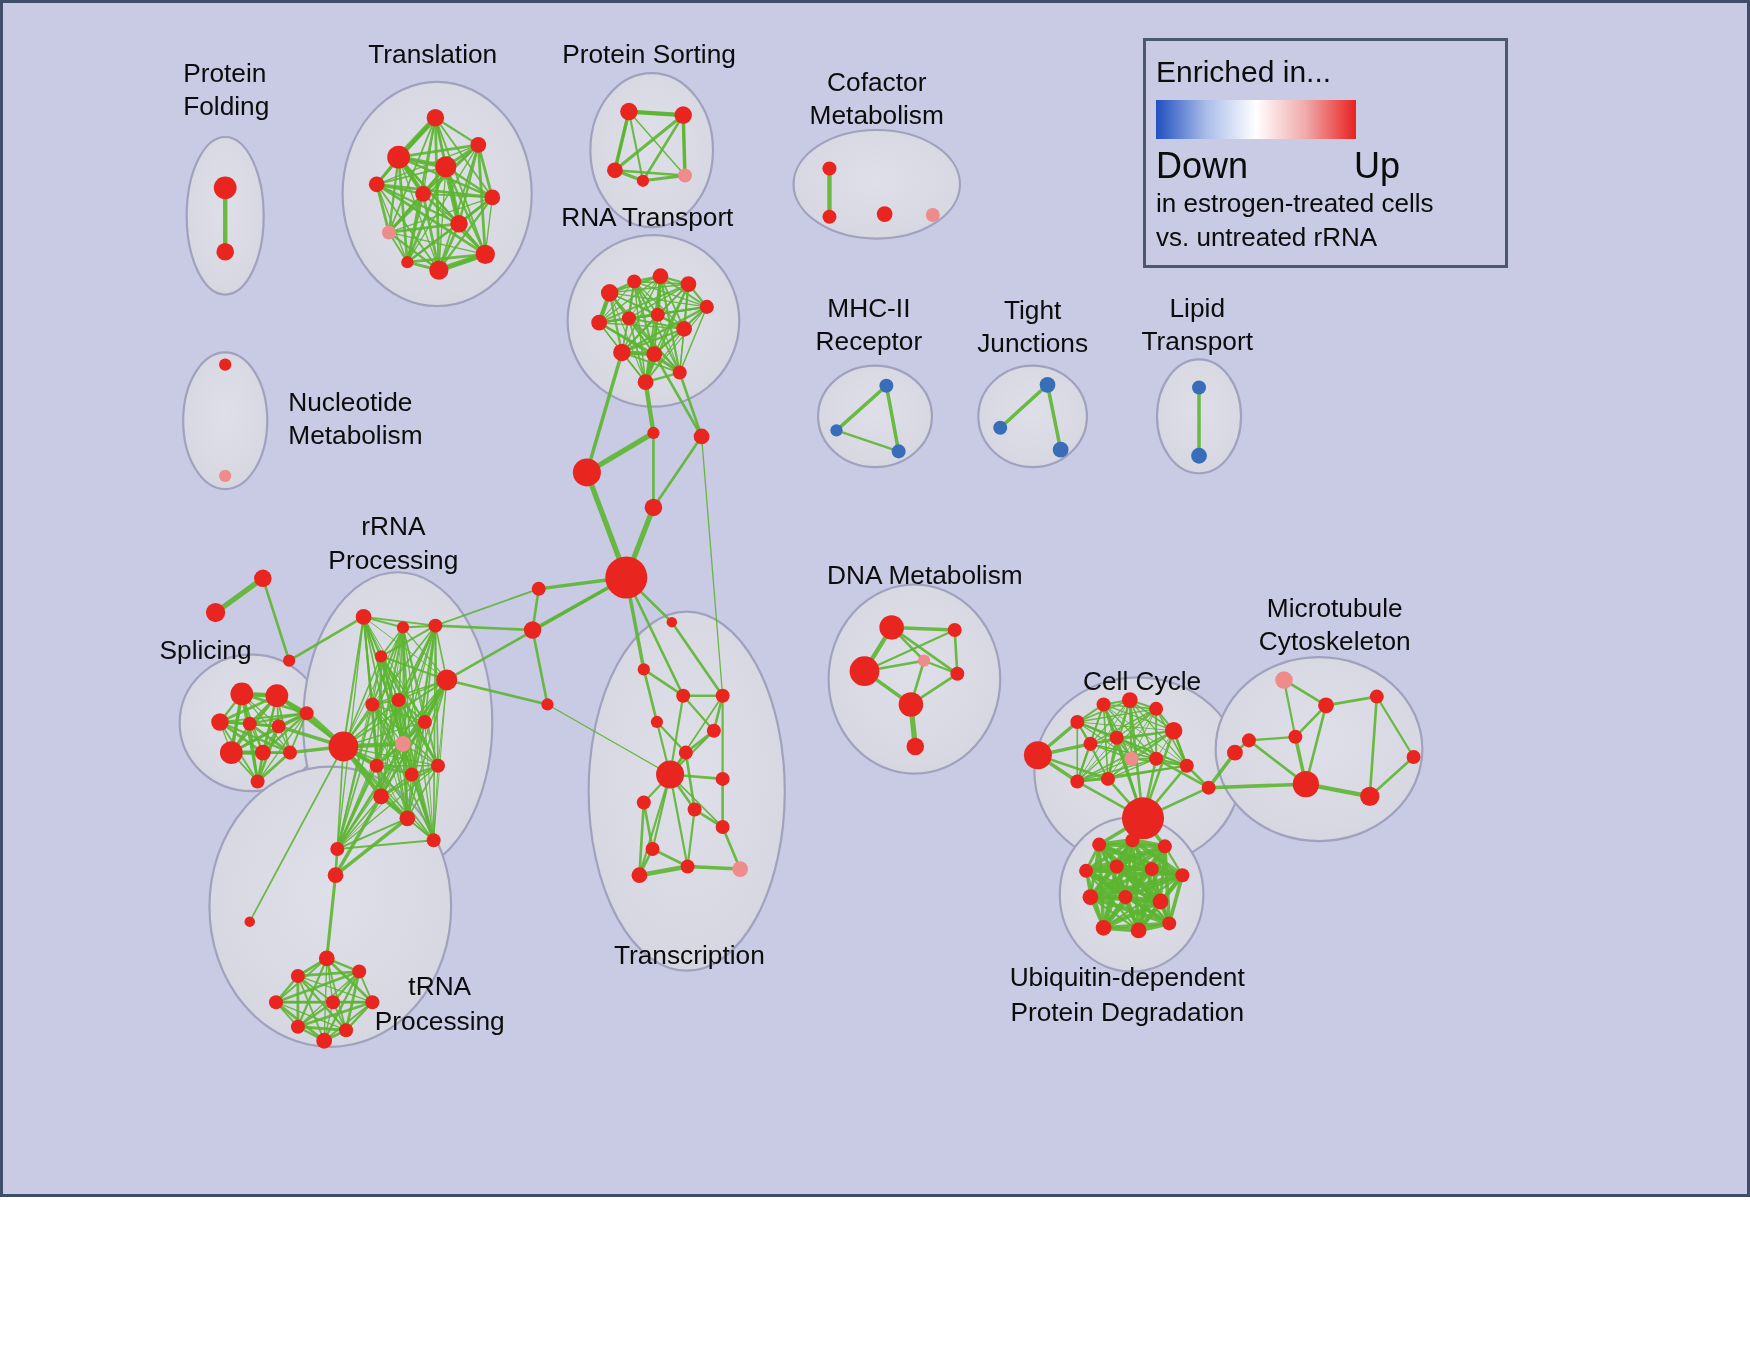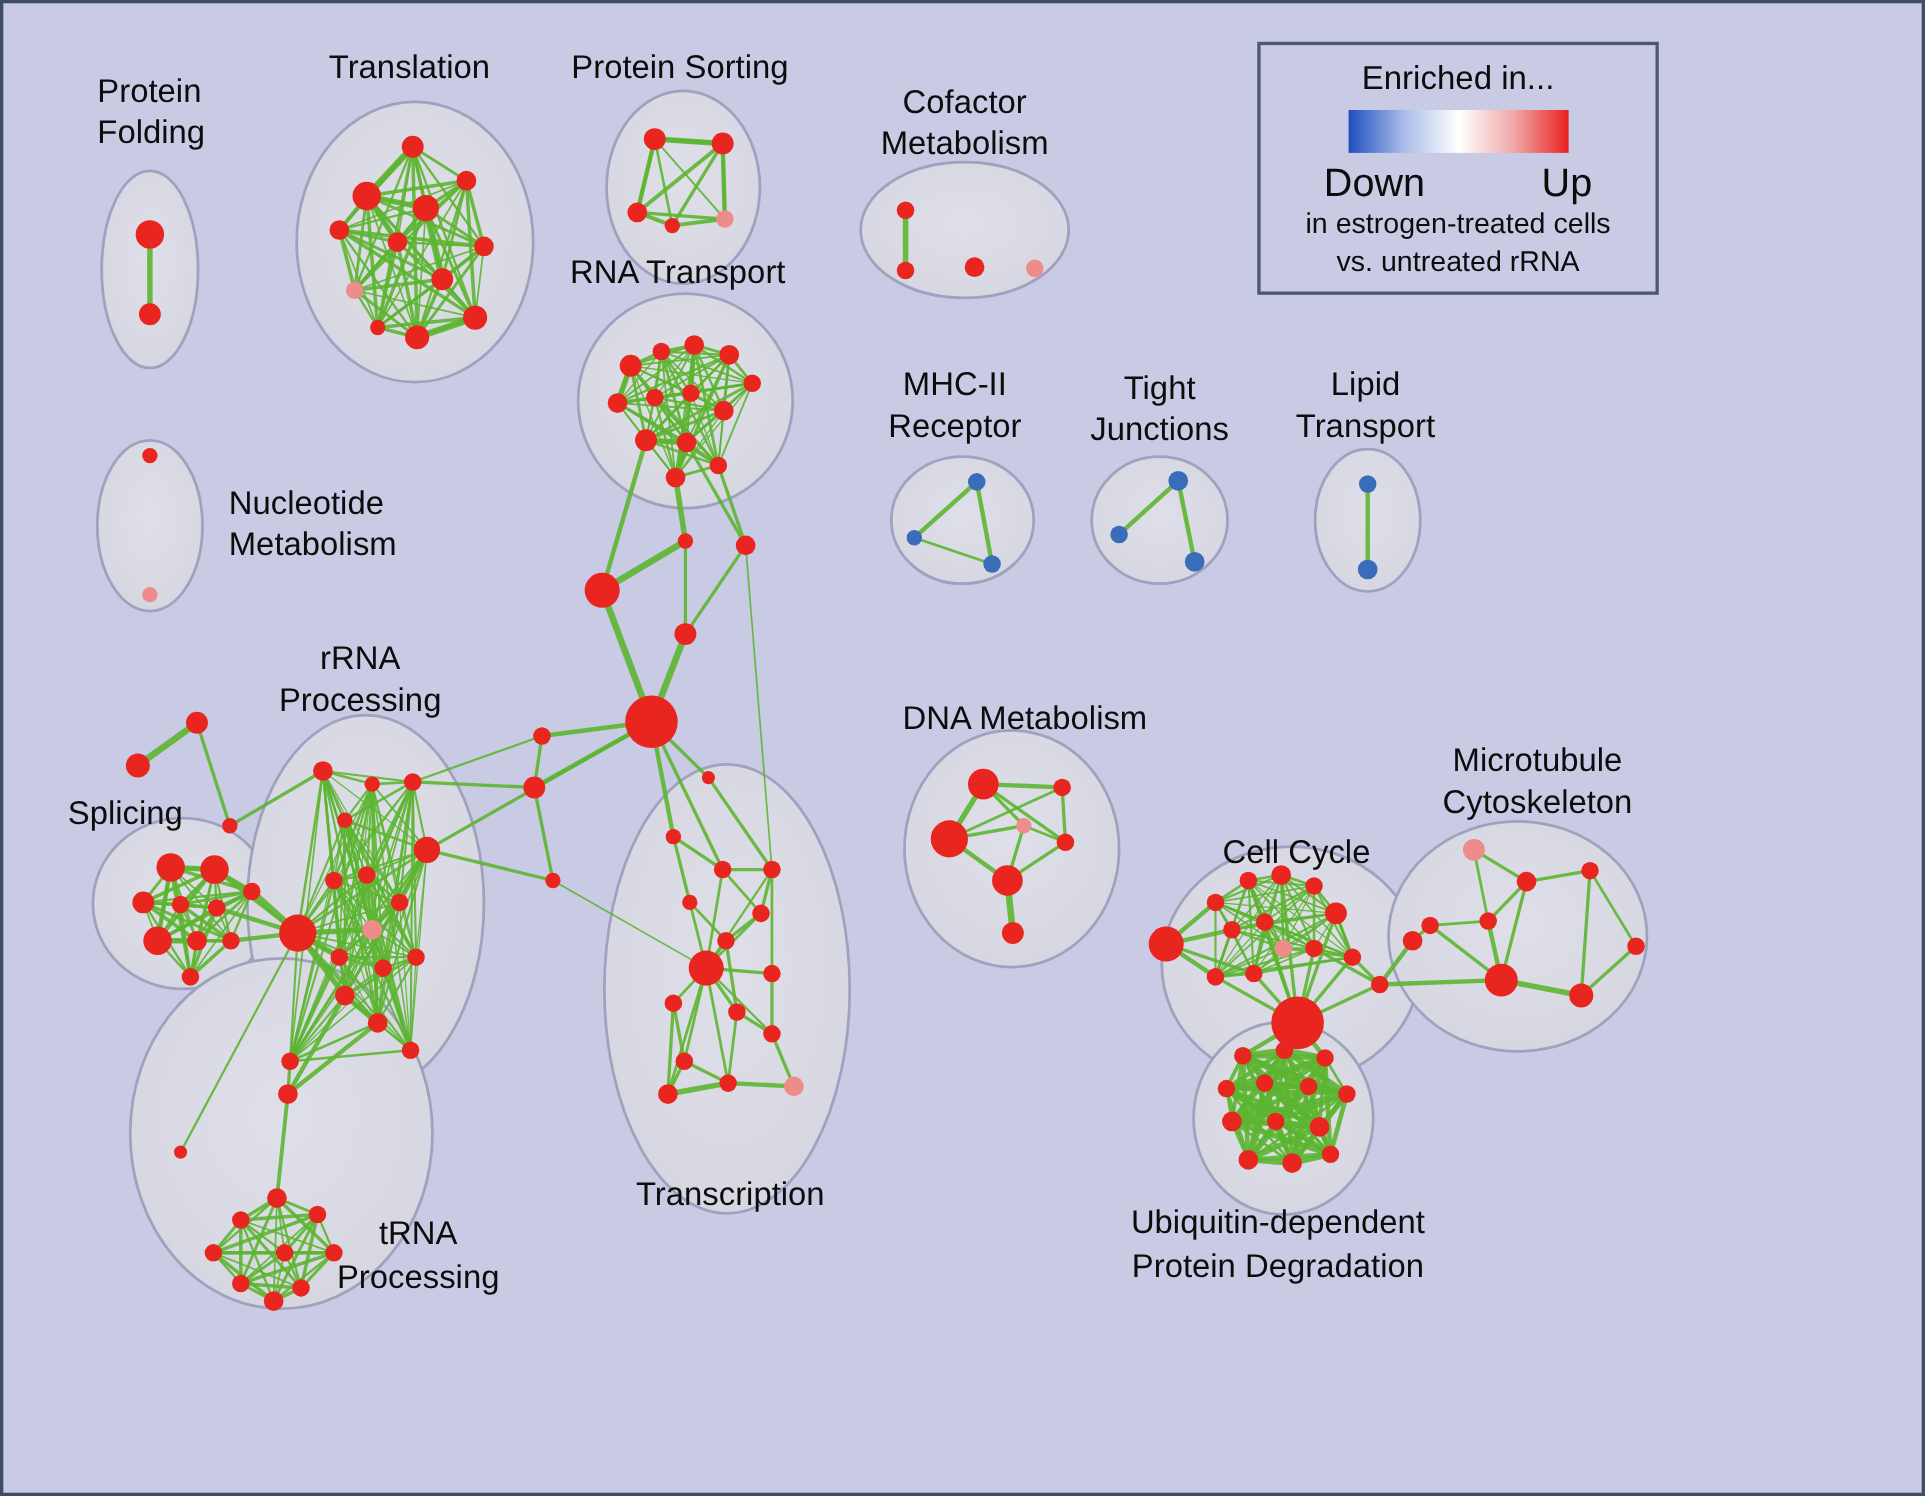--- a/index.html
+++ b/index.html
@@ -1,32 +1,32 @@
 <!DOCTYPE html>
 <html><head>
 <meta charset="utf-8">
 <style>
   html,body{margin:0;padding:0;background:#ffffff;}
   #figure{
     position:relative;
-    width:1750px;height:1360px;
+    width:1750px;height:1197px;
     box-sizing:border-box;
     background:#c9cae3;
     border:3px solid #3e4d68;
     overflow:hidden;
     font-family:"Liberation Sans", sans-serif;
   }
   #network{position:absolute;left:0;top:0;width:100%;height:100%;}
   #network text{font-family:"Liberation Sans", sans-serif;font-size:30px;fill:#0c0c0c;}
   #legend{
     position:absolute;
     box-sizing:border-box;
     border:3px solid #4b596e;
     background:#c9cae3;
-    display:flex;flex-direction:column;align-items:center;
+    display:flex;flex-direction:column;align-items:flex-start;
     padding:14px 10px 10px 10px;
     z-index:5;
   }
   .legend-title{font-size:30px;color:#0c0c0c;line-height:1.1;}
   .gradient-bar{
     width:200px;height:46px;margin-top:12px;
   }
   .legend-endpoints{
     width:244px;display:flex;justify-content:space-between;
     font-size:36px;color:#0c0c0c;margin-top:6px;

